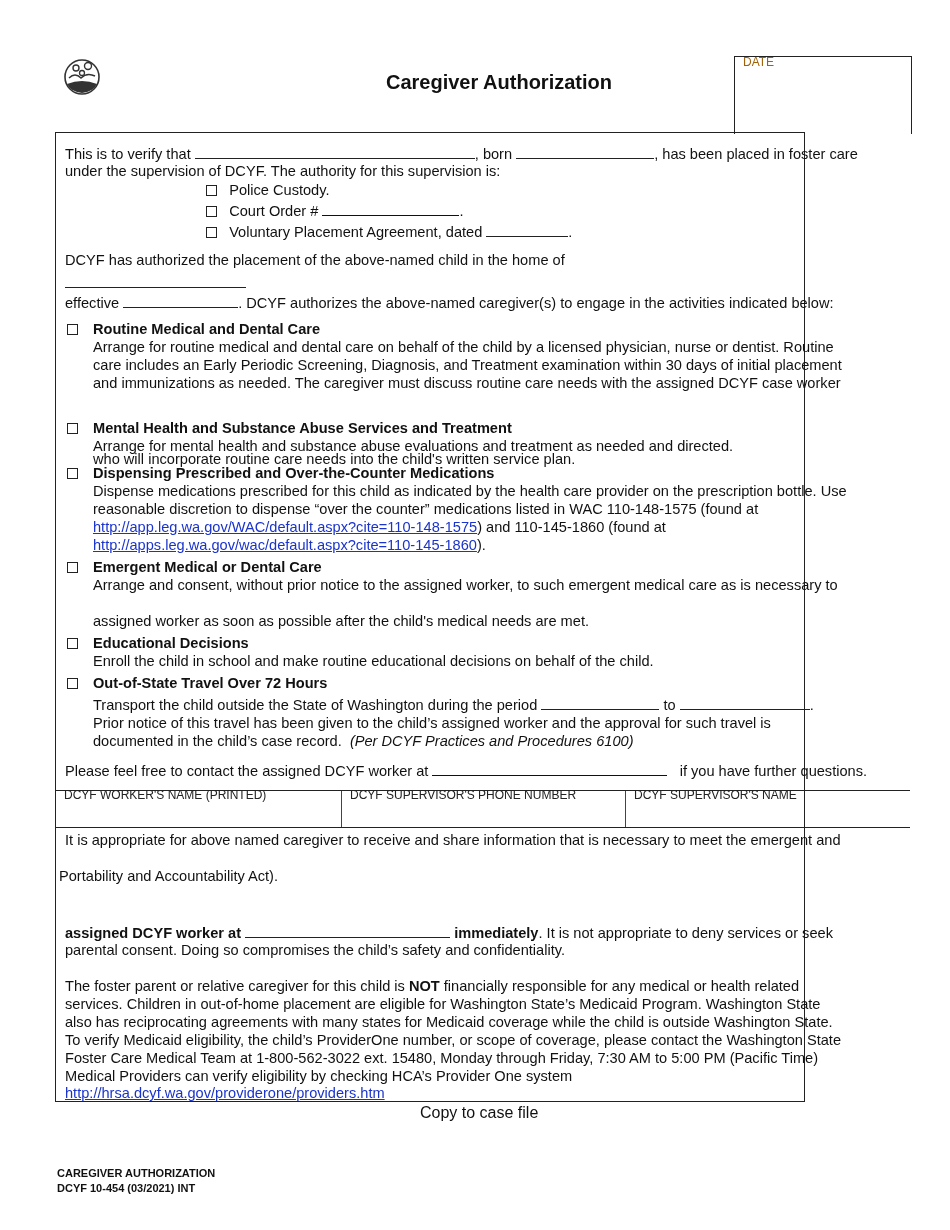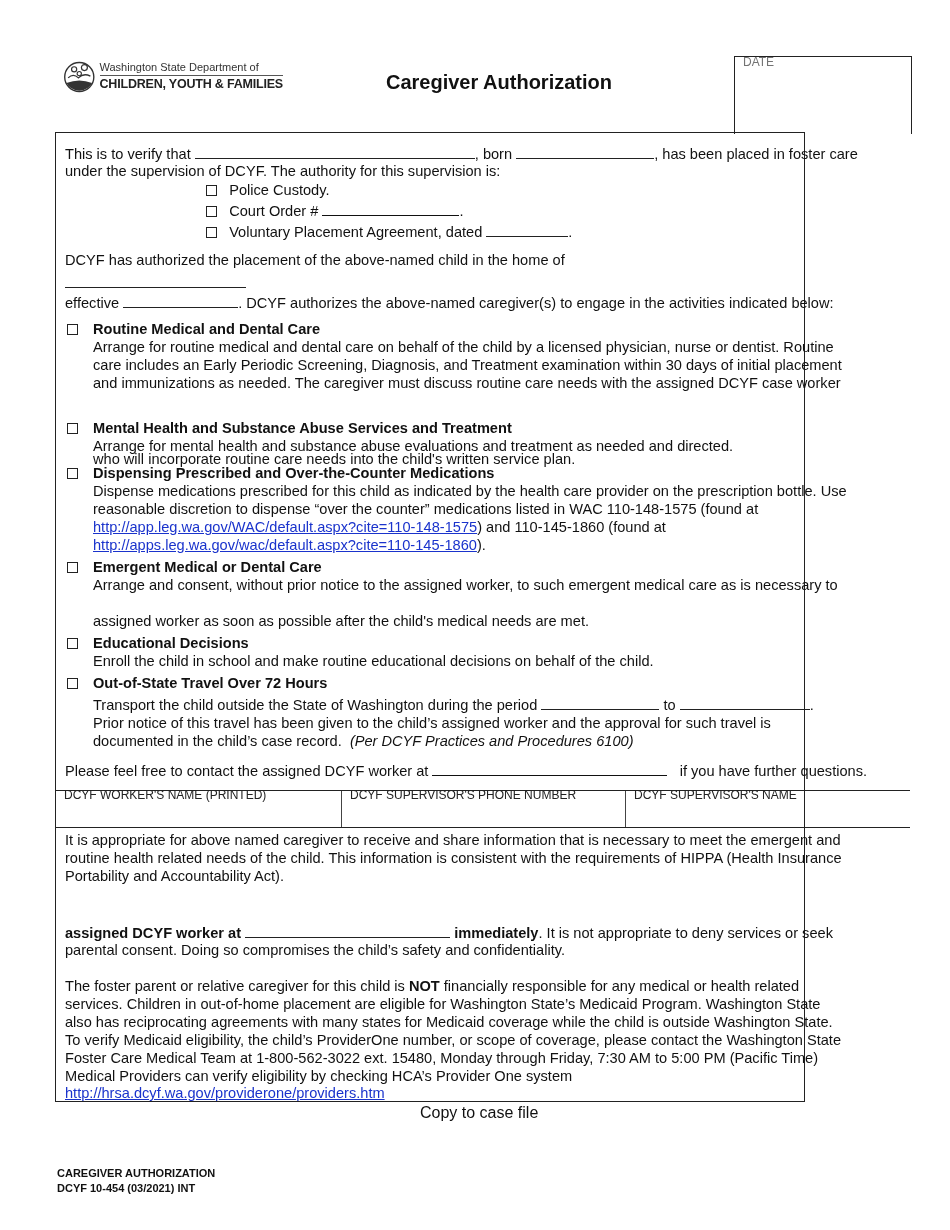--- a/index.html
+++ b/index.html
@@ -8,21 +8,21 @@
   .abs { position: absolute; }
 
   
   .logo { left: 63px; top: 55px; width: 220px; height: 44px; display: flex; align-items: center; }
   .logo-mark { width: 38px; height: 38px; }
   .logo-text { margin-left: 4px; display: flex; flex-direction: column; }
   .logo-line1 { font-size: 11px; line-height: 13px; color: #333; border-bottom: 1px solid #555; padding-bottom: 1px; white-space: nowrap; }
   .logo-line2 { font-size: 12.5px; line-height: 17px; font-weight: bold; color: #222; letter-spacing: -0.2px; white-space: nowrap; }
   .title { left: 386px; top: 70px; font-size: 20px; font-weight: bold; line-height: 24px; white-space: nowrap; }
   .date-box { left: 734px; top: 56px; width: 178px; height: 78px; border: 1.5px solid #222; border-bottom: none; }
-  .date-label { position: absolute; left: 8px; top: -2px; font-size: 12px; line-height: 14px; color: #737373; }
+  .date-label { position: absolute; left: 8px; top: -2px; font-size: 12px; line-height: 14px; color: #a16207; }
 
   
   .main-box { left: 55px; top: 132px; width: 750px; height: 970px; border: 1.5px solid #222; }
   .line { position: absolute; white-space: nowrap; }
   .blank { display: inline-block; border-bottom: 1px solid #222; height: 14px; vertical-align: baseline; }
   .blank-thick { border-bottom: 1.5px solid #111; }
   .cb { display: inline-block; width: 11px; height: 11px; border: 1.3px solid #222; vertical-align: -1px; }
   .hd { font-weight: bold; }
   a.lnk { color: #1a33cc; text-decoration: underline; }
   .ital { font-style: italic; }
@@ -40,24 +40,20 @@
 
 <div class="abs logo">
   <svg class="logo-mark" viewBox="0 0 38 38">
     <circle cx="19" cy="19" r="17" fill="none" stroke="#333" stroke-width="1.6"></circle>
     <circle cx="13" cy="10" r="3" fill="none" stroke="#333" stroke-width="1.4"></circle>
     <circle cx="25" cy="8" r="3.5" fill="none" stroke="#333" stroke-width="1.4"></circle>
     <circle cx="19" cy="15" r="2.5" fill="none" stroke="#333" stroke-width="1.3"></circle>
     <path d="M6 20 Q12 14 18 20 Q24 14 32 18" fill="none" stroke="#333" stroke-width="1.5"></path>
     <path d="M4 26 Q19 20 34 26 Q30 34 19 35 Q8 34 4 26 Z" fill="#333"></path>
   </svg>
-  <div class="logo-text">
-    <span class="logo-line1">Washington State Department of</span>
-    <span class="logo-line2">CHILDREN, YOUTH &amp; FAMILIES</span>
-  </div>
 </div>
 
 <div class="abs title">Caregiver Authorization</div>
 
 <div class="abs date-box">
   <span class="date-label">DATE</span>
 </div>
 
 <div class="abs main-box">
 
@@ -159,22 +155,21 @@
     </div>
     <div class="sig-cell" style="width:284px;">
       <span>DCYF SUPERVISOR'S PHONE NUMBER</span>
     </div>
     <div class="sig-cell" style="width:285px;">
       <span>DCYF SUPERVISOR'S NAME</span>
     </div>
   </div>
 
   <div class="line" style="left:9px; top:698px;">It is appropriate for above named caregiver to receive and share information that is necessary to meet the emergent and</div>
-  <div class="line" style="left:9px; top:716px;">routine health related needs of the child.  This information is consistent with the requirements of HIPPA (Health Insurance</div>
-  <div class="line" style="left:9px; top:734px;">Portability and Accountability Act).</div>
+  <div class="line" style="left:3px; top:734px;">Portability and Accountability Act).</div>
 
   <div class="line" style="left:9px; top:791px;">
     <span class="hd">assigned DCYF worker at</span>
     <span class="blank" style="width:205px;"></span>
     <span class="hd">immediately</span><span>.  It is not appropriate to deny services or seek</span>
   </div>
   <div class="line" style="left:9px; top:808px;">parental consent.  Doing so compromises the child’s safety and confidentiality.</div>
 
   <div class="line" style="left:9px; top:844px;">
     <span>The foster parent or relative caregiver for this child is</span>

